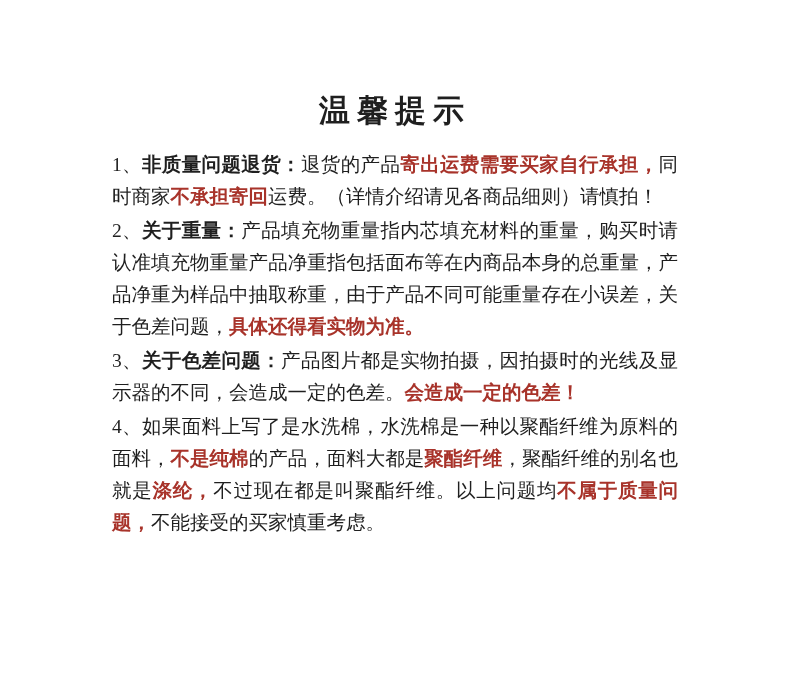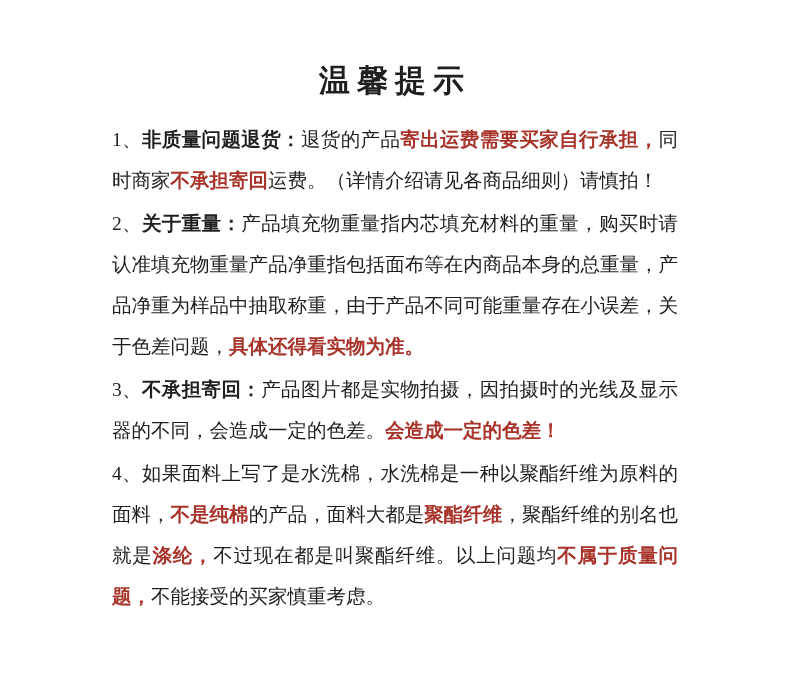--- a/index.html
+++ b/index.html
@@ -16,35 +16,35 @@
     width: 790px;
     height: 679px;
     background: var(--bg-color);
     font-family: "Liberation Serif", "DejaVu Serif", serif;
     color: var(--text-color);
     overflow: hidden;
   }
   .page {
     width: 790px;
     height: 679px;
-    padding-top: 62px;
+    padding-top: 92px;
   }
   .title {
     text-align: center;
     font-size: 31px;
     font-weight: 600;
     letter-spacing: 7px;
     color: var(--text-color);
     line-height: 1.2;
   }
   .notice-body {
     margin: 20px 112px 0 112px;
     width: 566px;
     font-size: 19.5px;
-    line-height: 41px;
+    line-height: 32px;
     text-align: justify;
   }
   .notice-body p {
     margin: 0 0 2px 0;
   }
   .seg-normal {
     font-weight: normal;
     color: var(--text-color);
   }
   .seg-bold {
@@ -57,16 +57,16 @@
   }
 </style>
 </head>
 <body>
 
 <div class="page">
   <div class="title">温馨提示</div>
   <div class="notice-body">
       <p><span class="seg-normal">1、</span><span class="seg-bold">非质量问题退货：</span><span class="seg-normal">退货的产品</span><span class="seg-redbold">寄出运费需要买家自行承担，</span><span class="seg-normal">同时商家</span><span class="seg-redbold">不承担寄回</span><span class="seg-normal">运费。（详情介绍请见各商品细则）请慎拍！</span></p>
       <p><span class="seg-normal">2、</span><span class="seg-bold">关于重量：</span><span class="seg-normal">产品填充物重量指内芯填充材料的重量，购买时请认准填充物重量产品净重指包括面布等在内商品本身的总重量，产品净重为样品中抽取称重，由于产品不同可能重量存在小误差，关于色差问题，</span><span class="seg-redbold">具体还得看实物为准。</span></p>
-      <p><span class="seg-normal">3、</span><span class="seg-bold">不承担寄回：</span><span class="seg-normal">产品图片都是实物拍摄，因拍摄时的光线及显示器的不同，会造成一定的色差。</span><span class="seg-redbold">会造成一定的色差！</span></p>
+      <p><span class="seg-normal">3、</span><span class="seg-bold">关于色差问题：</span><span class="seg-normal">产品图片都是实物拍摄，因拍摄时的光线及显示器的不同，会造成一定的色差。</span><span class="seg-redbold">会造成一定的色差！</span></p>
       <p><span class="seg-normal">4、</span><span class="seg-normal">如果面料上写了是水洗棉，水洗棉是一种以聚酯纤维为原料的面料，</span><span class="seg-redbold">不是纯棉</span><span class="seg-normal">的产品，面料大都是</span><span class="seg-redbold">聚酯纤维</span><span class="seg-normal">，聚酯纤维的别名也就是</span><span class="seg-redbold">涤纶，</span><span class="seg-normal">不过现在都是叫聚酯纤维。以上问题均</span><span class="seg-redbold">不属于质量问题，</span><span class="seg-normal">不能接受的买家慎重考虑。</span></p>
     </div>
 </div>
 
 </body></html>

